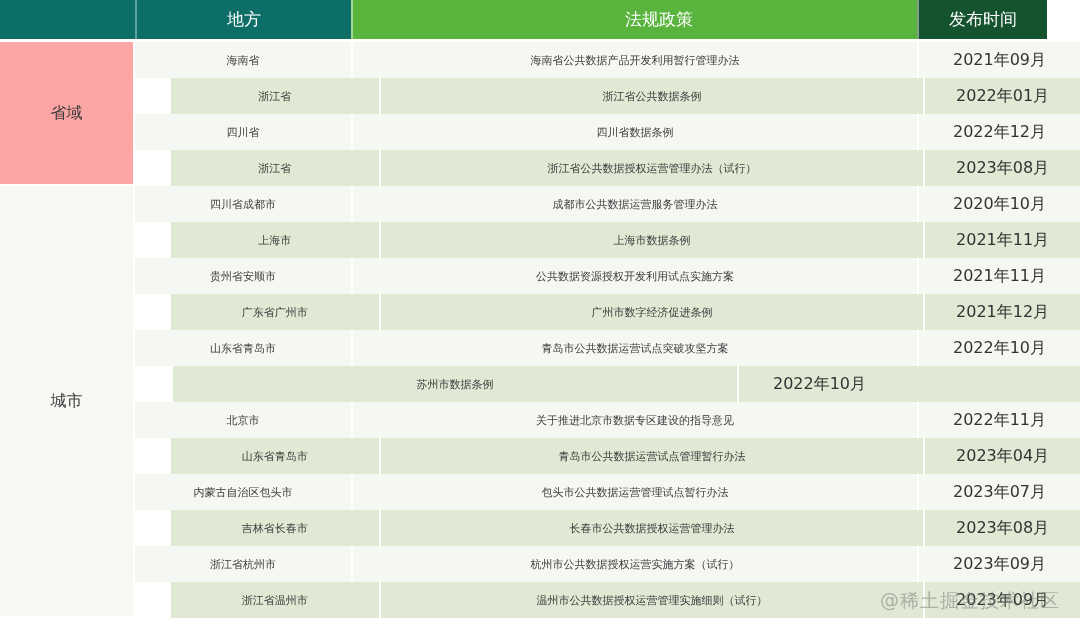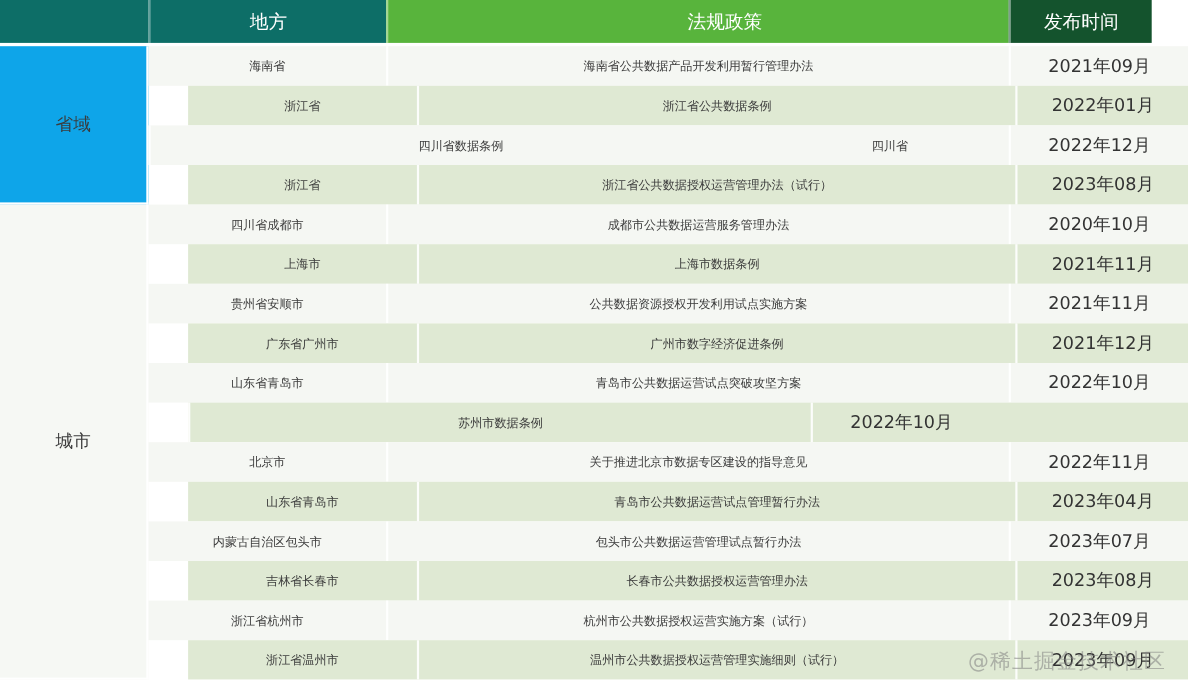--- a/index.html
+++ b/index.html
@@ -28,21 +28,21 @@
   
   .tbody{display:flex;height:576px;}
   .group-col{width:135px;display:flex;flex-direction:column;}
   .group-cell{
     display:flex;align-items:center;justify-content:center;
     font-size:16px;color:#3b3b3b;
     box-sizing:border-box;
     border-right:2px solid #ffffff;
     border-bottom:2px solid #ffffff;
   }
-  .group-gray{background:#0ea5e9;}
+  .group-gray{background:#fca5a5;}
   .group-white{background:#f6f8f4;}
   .rows-col{width:945px;display:flex;flex-direction:column;}
   .row{display:flex;height:36px;box-sizing:border-box;}
   .row-light{background:#f5f7f3;}
   .row-green{background:#dfe9d3;margin-left:36px;}
   .cell{
     display:flex;align-items:center;justify-content:center;
     font-size:11px;color:#3b3b3b;
     box-sizing:border-box;
     white-space:nowrap;overflow:hidden;
@@ -79,22 +79,22 @@
           <div class="cell cell-place">海南省</div>
           <div class="cell cell-policy">海南省公共数据产品开发利用暂行管理办法</div>
           <div class="cell cell-date">2021年09月</div>
         </div>
         <div class="row row-green">
           <div class="cell cell-place">浙江省</div>
           <div class="cell cell-policy">浙江省公共数据条例</div>
           <div class="cell cell-date">2022年01月</div>
         </div>
         <div class="row row-light">
+          <div class="cell cell-place">四川省</div>
           <div class="cell cell-policy">四川省数据条例</div>
-          <div class="cell cell-place">四川省</div>
           <div class="cell cell-date">2022年12月</div>
         </div>
         <div class="row row-green">
           <div class="cell cell-place">浙江省</div>
           <div class="cell cell-policy">浙江省公共数据授权运营管理办法（试行）</div>
           <div class="cell cell-date">2023年08月</div>
         </div>
         <div class="row row-light">
           <div class="cell cell-place">四川省成都市</div>
           <div class="cell cell-policy">成都市公共数据运营服务管理办法</div>

